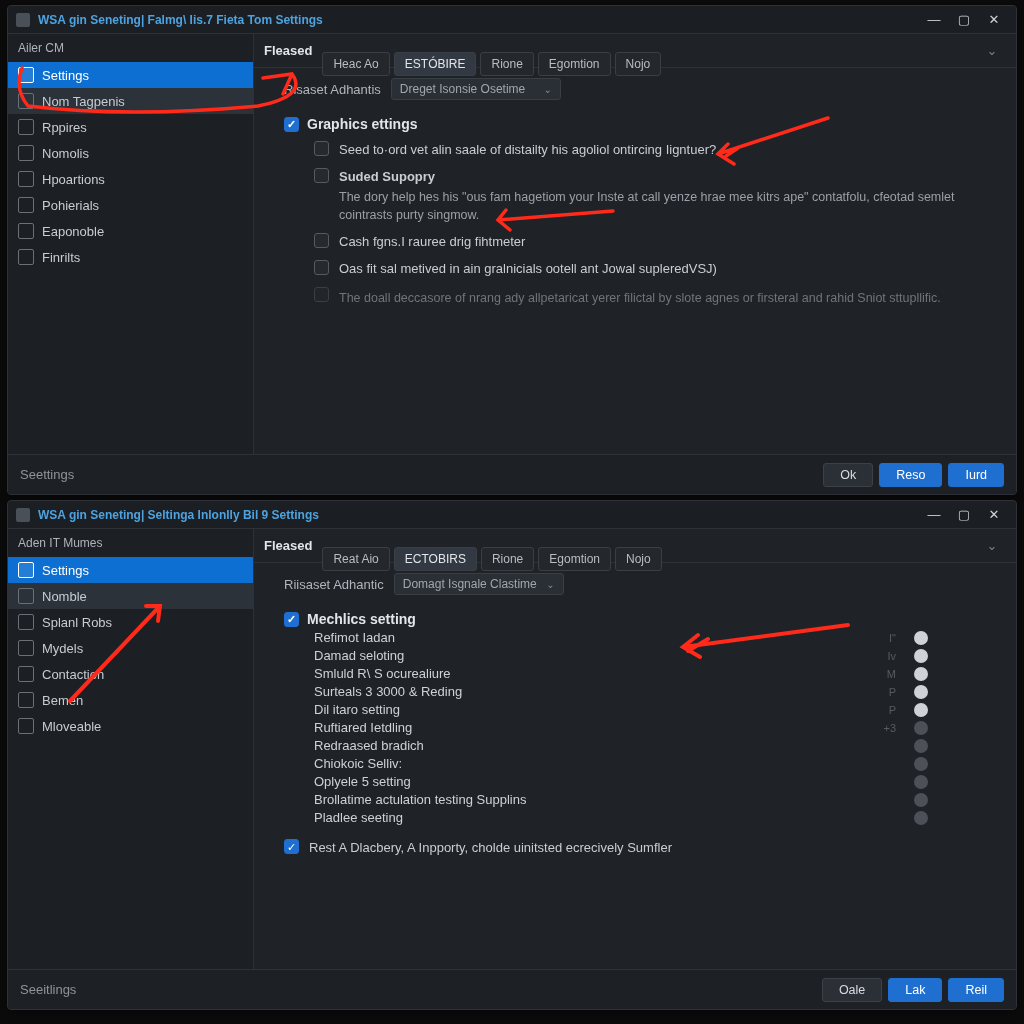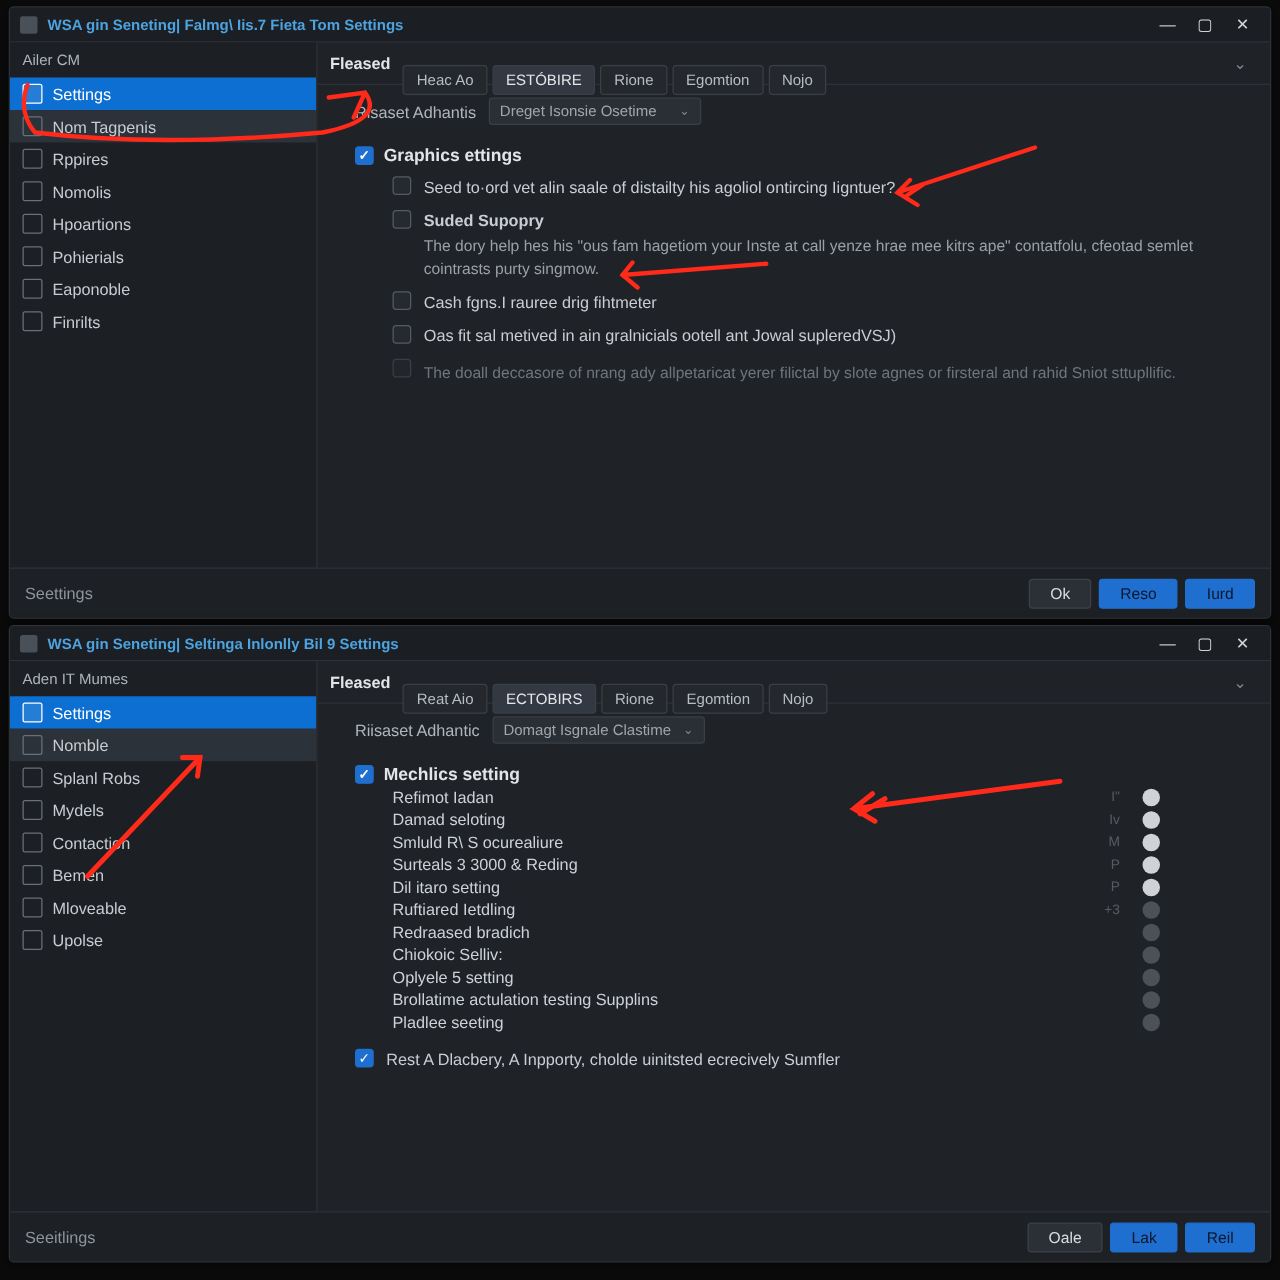--- a/index.html
+++ b/index.html
@@ -40,21 +40,21 @@
   .opt.dis .chk{opacity:.5;}
   .toggle-row{display:flex;align-items:center;justify-content:space-between;margin:3px 0 3px 30px;padding-right:70px;}
   .toggle-row .lbl{color:#cdd2d8;font-size:13px;}
   .toggle-row .meta{color:#575c63;font-size:11px;margin-right:10px;}
   .toggle-grp{display:flex;align-items:center;gap:8px;}
   .toggle{width:14px;height:14px;border-radius:50%;background:#cfd3d8;}
   .toggle.off{background:#4b5157;}
   .footer{height:40px;border-top:1px solid #2e3238;display:flex;align-items:center;padding:0 12px;gap:6px;background:#1d2024;}
   .footer .flabel{color:#8e949b;font-size:13px;flex:1;}
   .btn{height:24px;padding:0 16px;border:1px solid #3c4148;border-radius:3px;background:#2b3036;color:#d9dde2;font-size:12.5px;cursor:pointer;display:inline-flex;align-items:center;}
-  .btn.primary{background:#1f6fd0;border-color:#1f6fd0;color:#0f172a;}
+  .btn.primary{background:#1f6fd0;border-color:#1f6fd0;color:#ffffff;}
   svg.overlay{position:absolute;left:0;top:0;pointer-events:none;}
 </style>
 </head>
 <body>
 
 <div class="window w1" style="position:relative;">
   <div class="titlebar">
     <div class="ticon"></div>
     <div class="ttext">WSA gin Seneting| Falmg\ Iis.7 Fieta Tom Settings</div>
     <div class="winbtns">
@@ -217,24 +217,20 @@
             <span>Contaction</span>
           </div>
           <div class="sbitem">
             <span class="sicon"></span>
             <span>Bemen</span>
           </div>
           <div class="sbitem">
             <span class="sicon"></span>
             <span>Mloveable</span>
           </div>
-          <div class="sbitem">
-            <span class="sicon"></span>
-            <span>Upolse</span>
-          </div>
         </div>
     </div>
     <div class="main">
       <div class="tabs">
         <div class="tab-head">Fleased</div>
         <div id="tabs-bot" style="display:flex;gap:4px;">
             <div class="tab">Reat Aio</div>
             <div class="tab active">ECTOBIRS</div>
             <div class="tab">Rione</div>
             <div class="tab">Egomtion</div>

